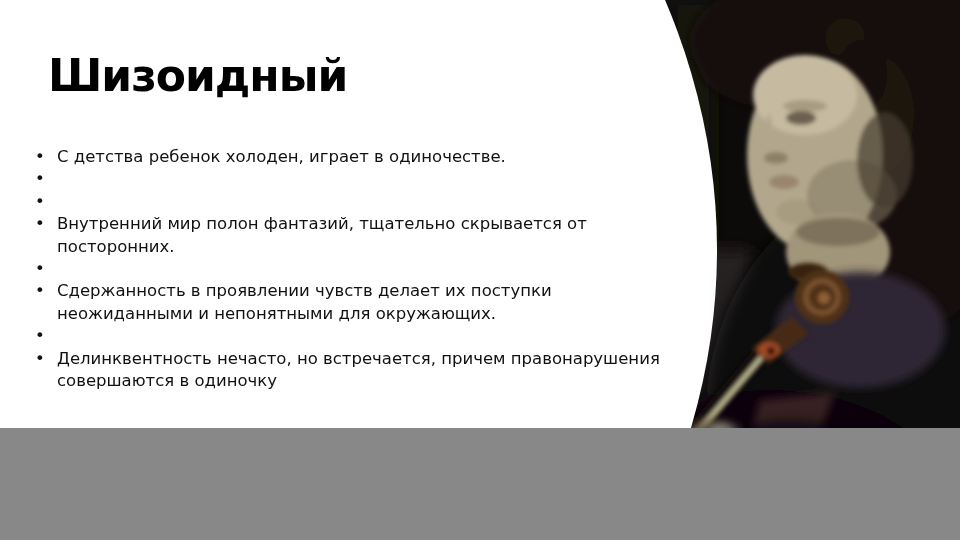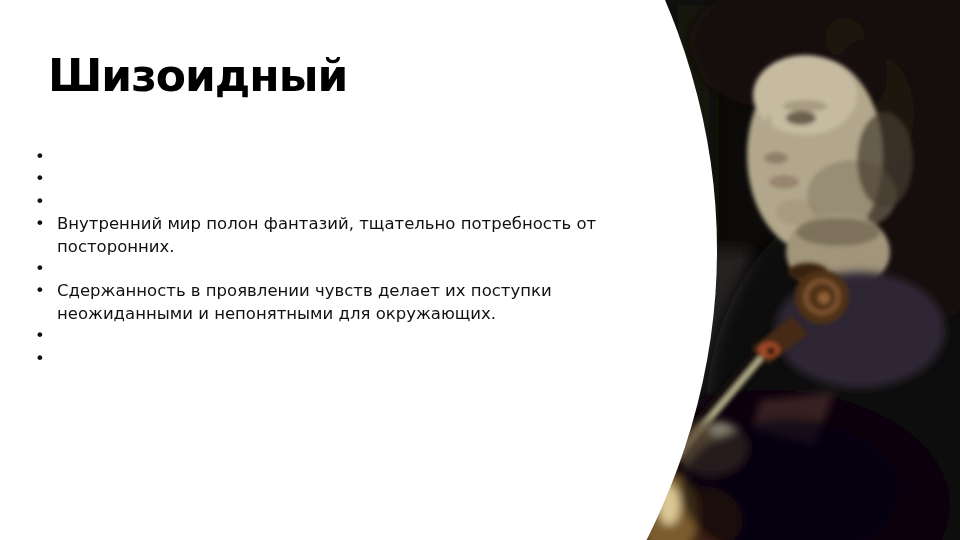--- a/index.html
+++ b/index.html
@@ -1,18 +1,18 @@
 <!DOCTYPE html>
 <html><head>
 <meta charset="utf-8">
 <style>
   html,body{margin:0;padding:0;background:#888;}
   .slide{
     position:relative;
-    width:960px;height:540px;
+    width:960px;height:428px;
     background:#ffffff;
     overflow:hidden;
     font-family:"DejaVu Sans","Liberation Sans",sans-serif;
   }
   .photo-layer{
     position:absolute;top:0;left:0;width:960px;height:540px;display:block;
   }
   .content{
     position:absolute;top:0;left:0;width:760px;height:540px;z-index:2;
   }
@@ -116,41 +116,44 @@
 
     <ellipse cx="-603" cy="250" rx="1320" ry="900" fill="#ffffff"></ellipse>
   </svg>
 
   <div class="content">
     <div class="title">Шизоидный</div>
 
     <ul class="bullets">
       <li class="bullet">
         <span class="dot">•</span>
+        <span class="txt">С детства ребенок  холоден, играет в одиночестве.</span>
       </li>
       <li class="bullet">
         <span class="dot">•</span>
       </li>
       <li class="bullet">
         <span class="dot">•</span>
       </li>
       <li class="bullet">
         <span class="dot">•</span>
-        <span class="txt">Внутренний мир полон фантазий, тщательно потребность от
+        <span class="txt">Внутренний мир полон фантазий, тщательно скрывается от
 посторонних.</span>
       </li>
       <li class="bullet">
         <span class="dot">•</span>
       </li>
       <li class="bullet">
         <span class="dot">•</span>
         <span class="txt">Сдержанность в проявлении чувств делает их поступки
 неожиданными и непонятными для окружающих.</span>
       </li>
       <li class="bullet">
         <span class="dot">•</span>
       </li>
       <li class="bullet">
         <span class="dot">•</span>
+        <span class="txt">Делинквентность нечасто, но встречается, причем правонарушения
+совершаются в одиночку</span>
       </li>
     </ul>
   </div>
 </div>
 
 </body></html>

